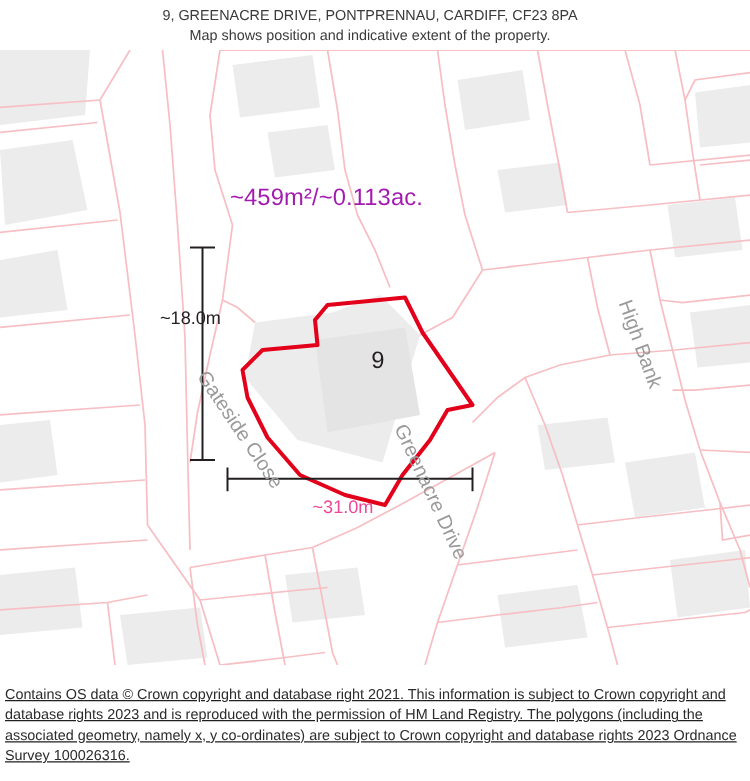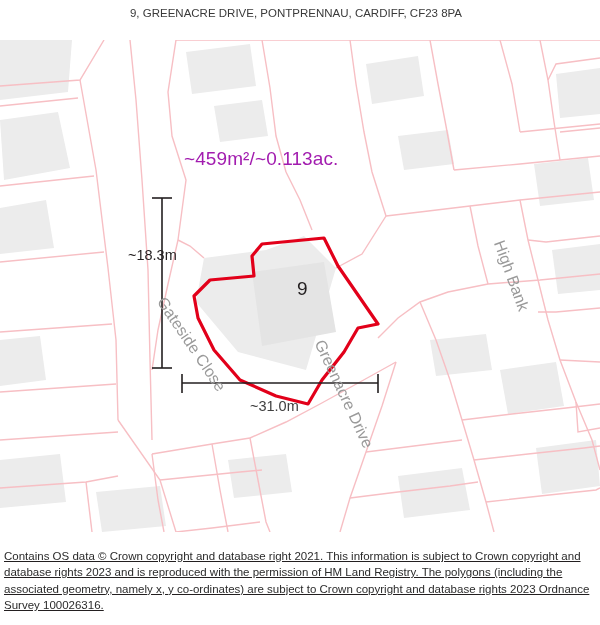--- a/index.html
+++ b/index.html
@@ -87,21 +87,21 @@
     left: 128px;
     top: 207px;
     font-size: 14.5px;
     color: #231f20;
   }
   .dim-h {
     position: absolute;
     left: 250px;
     top: 358px;
     font-size: 14.5px;
-    color: #404040;
+    color: #ec4899;
   }
   .street {
     position: absolute;
     font-size: 16px;
     color: #9a9a9a;
     white-space: nowrap;
   }
   .street.gateside {
     left: 168px;
     top: 254px;
@@ -121,20 +121,21 @@
     transform-origin: left top;
   }
 </style>
 </head>
 <body>
 
 <div class="page">
 
   <div class="header">
     <div class="line1">9, GREENACRE DRIVE, PONTPRENNAU, CARDIFF, CF23 8PA</div>
+    <div class="line2">Map shows position and indicative extent of the property.</div>
   </div>
 
   <div class="map">
     <svg width="600" height="492" viewBox="0 0 600 492" xmlns="http://www.w3.org/2000/svg">
 
       <g>
         <polygon points="0,0 72,0 68,52 0,60" fill="#ececec"></polygon>
         <polygon points="0,80 58,72 70,128 4,140" fill="#ececec"></polygon>
         <polygon points="0,168 46,160 54,208 0,214" fill="#ececec"></polygon>
         <polygon points="0,300 40,296 46,340 0,346" fill="#ececec"></polygon>
@@ -221,21 +222,21 @@
 
       <g stroke="#231f20" stroke-width="1.6">
         <line x1="182" y1="343" x2="378" y2="343"></line>
         <line x1="182" y1="334" x2="182" y2="353"></line>
         <line x1="378" y1="334" x2="378" y2="353"></line>
       </g>
     </svg>
 
     <div class="area-label">~459m²/~0.113ac.</div>
     <div class="house-number">9</div>
-    <div class="dim-v">~18.3m</div>
+    <div class="dim-v">~18.0m</div>
     <div class="dim-h">~31.0m</div>
 
     <div class="street gateside">Gateside Close</div>
     <div class="street greenacre">Greenacre Drive</div>
     <div class="street highbank">High Bank</div>
   </div>
 
   <div class="footer">
     <p>Contains OS data © Crown copyright and database right 2021. This information is subject to Crown copyright and database rights 2023 and is reproduced with the permission of HM Land Registry. The polygons (including the associated geometry, namely x, y co-ordinates) are subject to Crown copyright and database rights 2023 Ordnance Survey 100026316.</p>
   </div>

